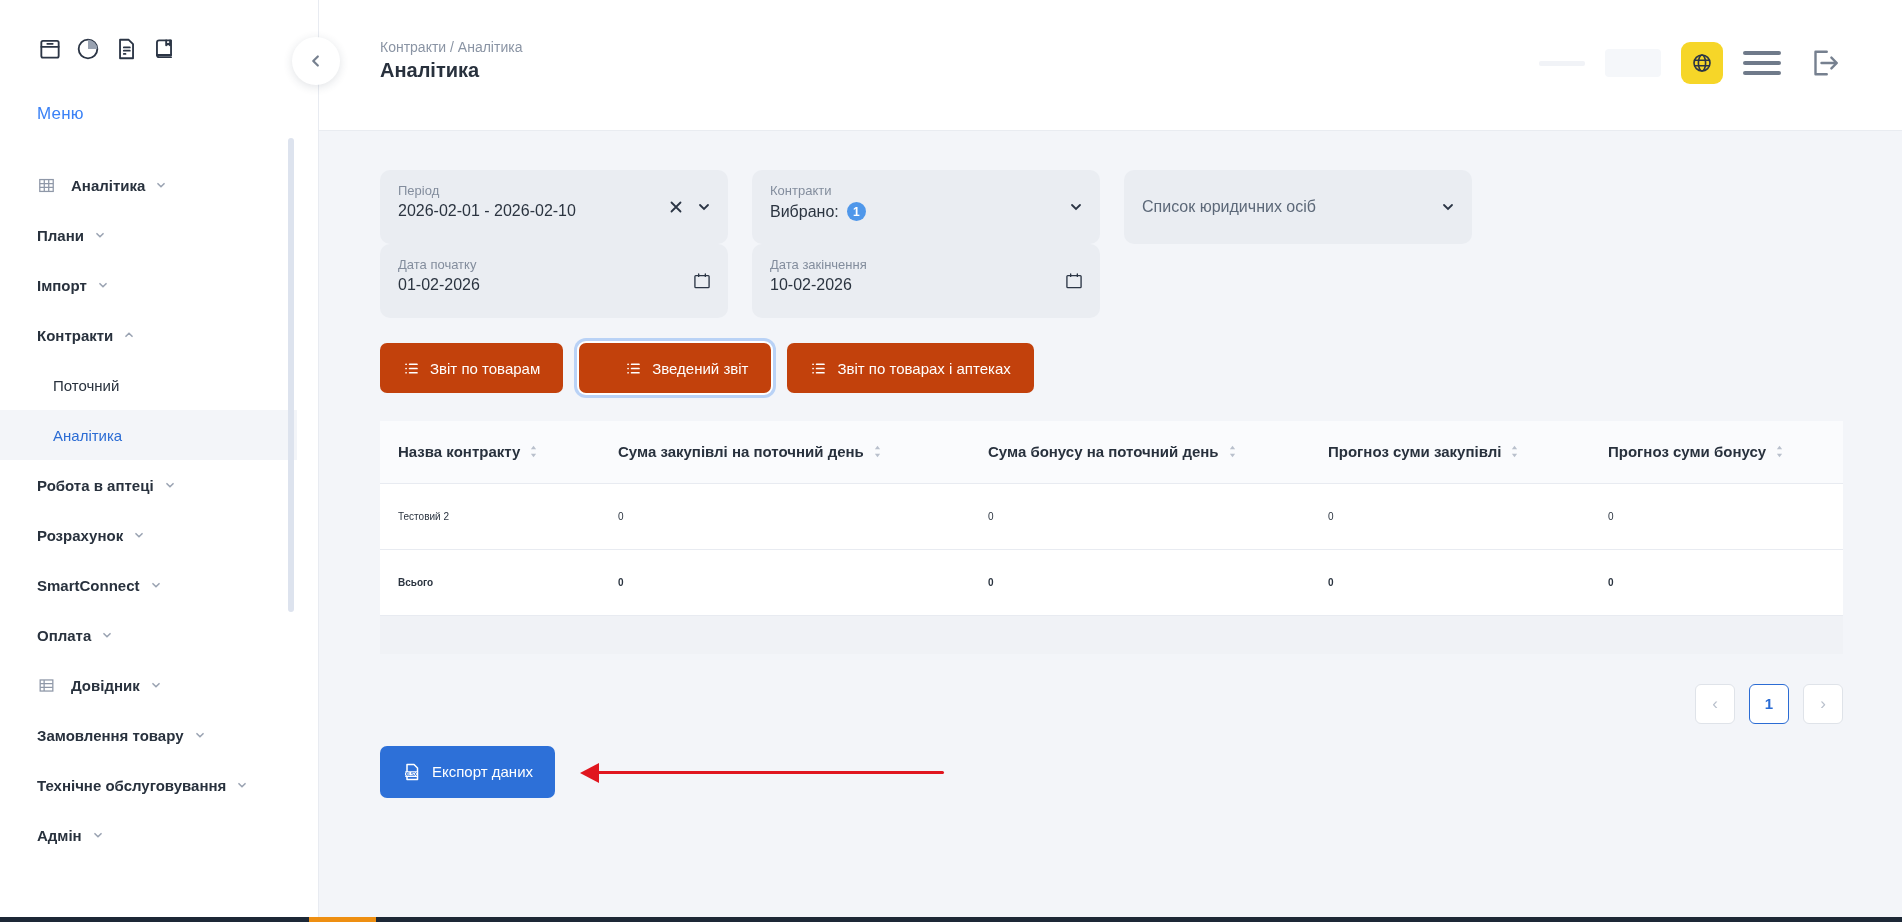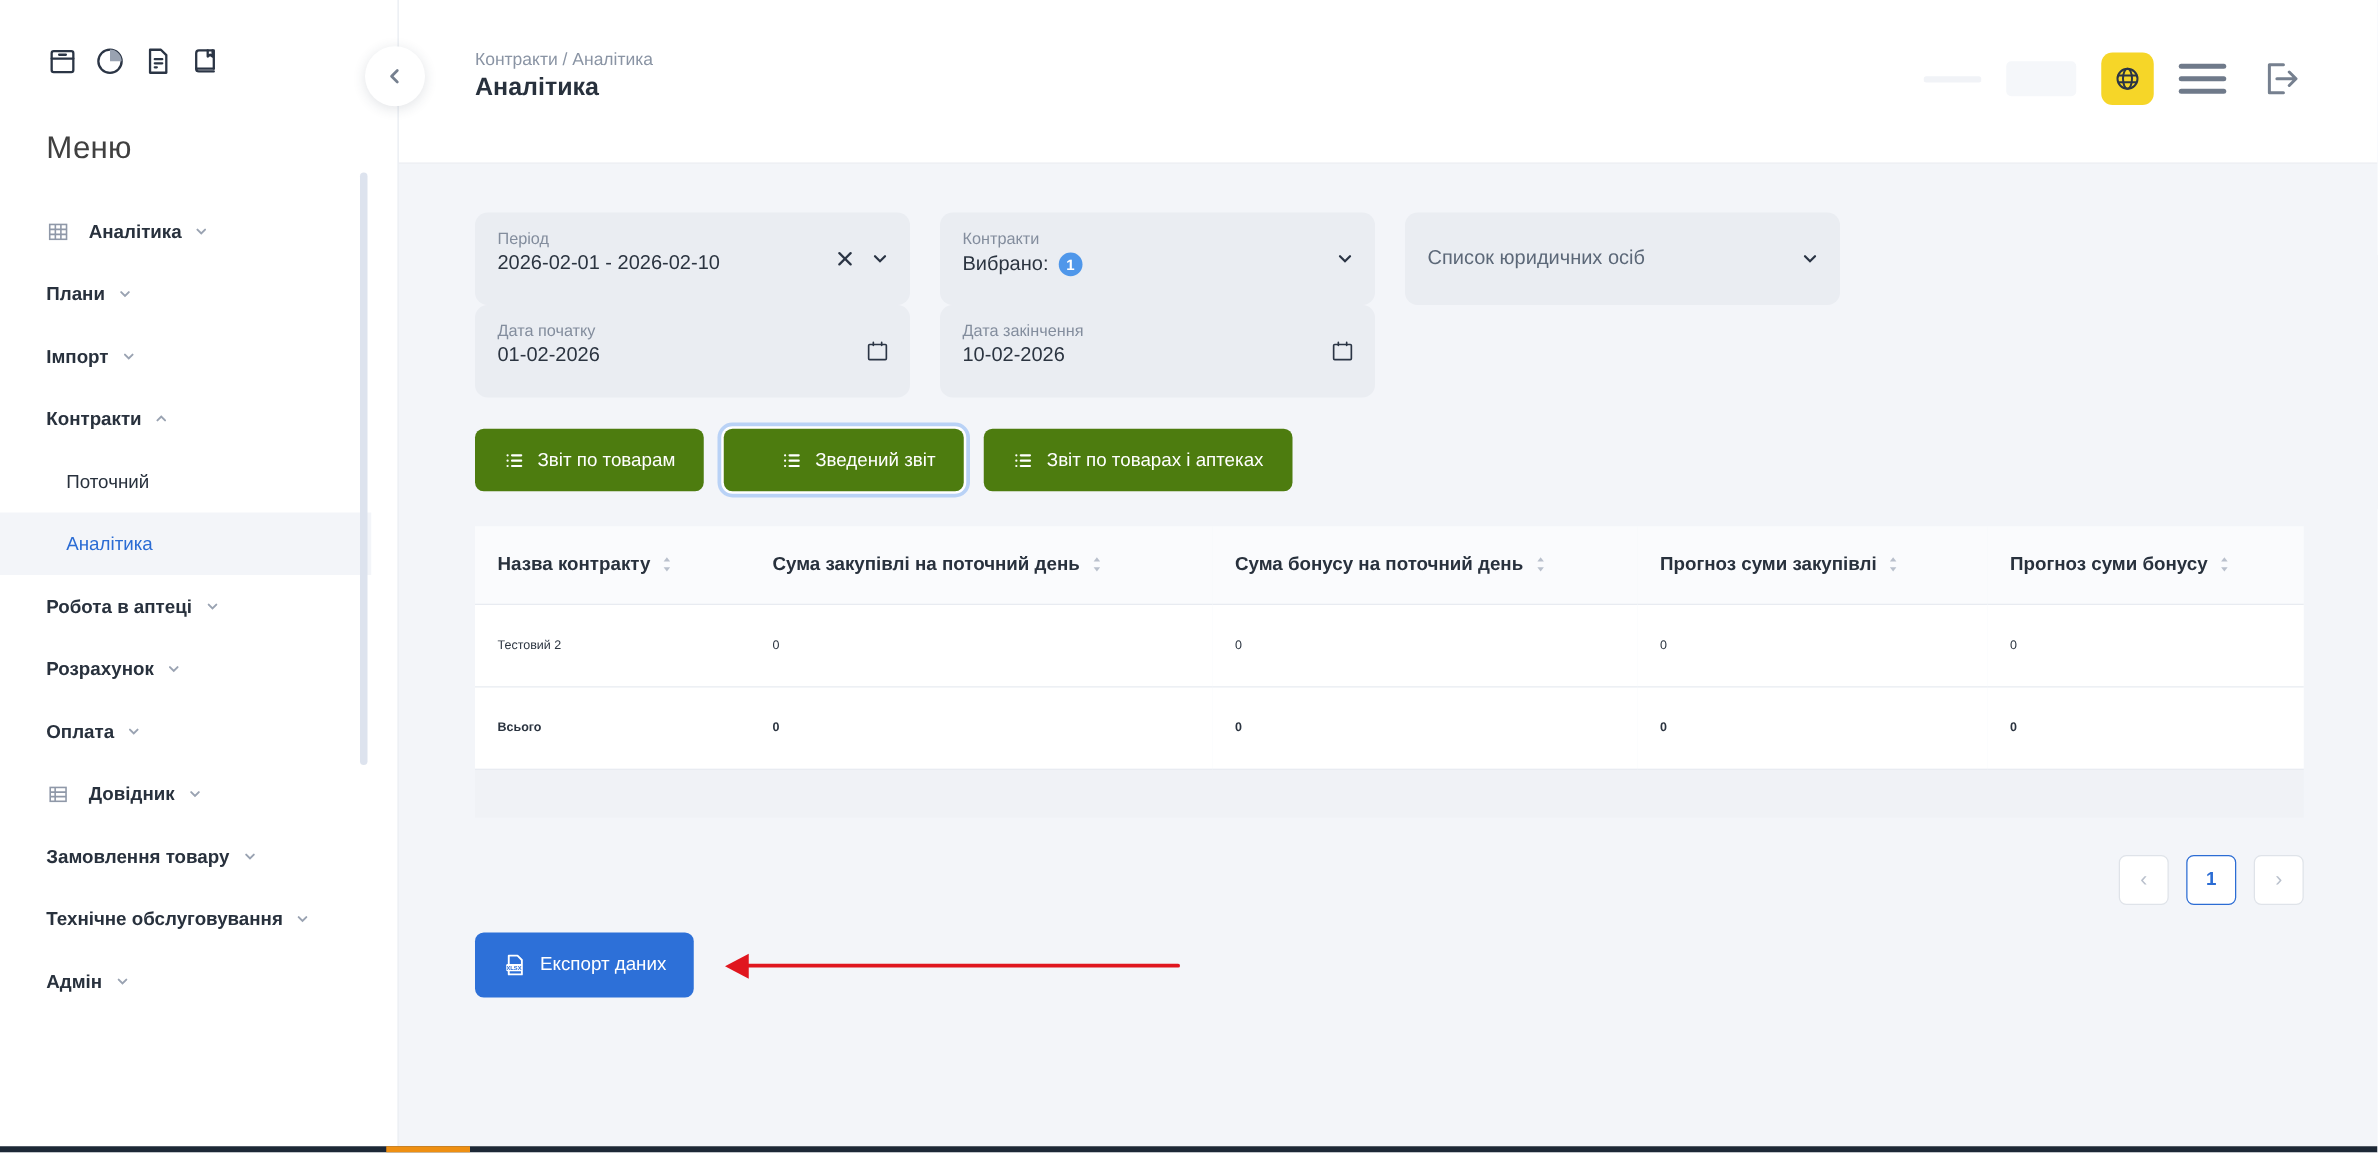--- a/index.html
+++ b/index.html
@@ -3,21 +3,21 @@
 <meta charset="utf-8">
 <style>
   * { margin:0; padding:0; box-sizing:border-box; }
   html,body { width:1902px; height:922px; overflow:hidden; }
   body { font-family:"Liberation Sans","DejaVu Sans",sans-serif; background:#fff; position:relative; color:#2b3545; }
 
   
   .sidebar { position:absolute; left:0; top:0; width:297px; height:917px; background:#fff; z-index:3; }
   .side-icons { position:absolute; left:37px; top:36px; display:flex; gap:12px; }
   .side-icons .sicon { width:26px; height:26px; cursor:pointer; }
-  .menu-title { position:absolute; left:37px; top:104px; font-size:25px; color:#404040; letter-spacing:.2px; }
+  .menu-title { position:absolute; left:37px; top:104px; font-size:17px; color:#3b82f6; letter-spacing:.2px; }
   .nav { position:absolute; left:0; top:160px; width:100%; }
   .mi { height:50px; display:flex; align-items:center; padding-left:37px; cursor:pointer; font-size:15px; color:#28313d; position:relative; }
   .mi.top { font-weight:700; }
   .mi.sub { padding-left:53px; font-weight:400; }
   .mi.sub.active { background:#f3f5f9; color:#2b6cd4; }
   .mi .mi-icon { width:19px; height:19px; margin-right:15px; flex:0 0 auto; }
   .mi .chev { margin-left:9px; width:14px; height:14px; flex:0 0 auto; }
   .side-scrollbar { position:absolute; right:3px; top:138px; width:6px; height:474px; border-radius:3px; background:#dde3ee; }
 
   .v-divider { position:absolute; left:318px; top:0; width:1px; height:917px; background:#e8ebf1; z-index:2; }
@@ -47,21 +47,21 @@
   .fbox .flabel { font-size:13px; color:#838d9d; margin-bottom:4px; }
   .fbox .fvalue { font-size:16px; color:#2b3440; display:flex; align-items:center; gap:8px; }
   .fbox .ficons { position:absolute; right:16px; top:0; height:74px; display:flex; align-items:center; gap:12px; }
   .fbox.center { display:flex; align-items:center; padding-top:0; }
   .fbox.center .fvalue { color:#5c6878; }
   .badge { width:19px; height:19px; border-radius:50%; background:#4f97ea; color:#fff; font-size:12px; font-weight:700;
     display:inline-flex; align-items:center; justify-content:center; }
 
   
   .rbtn-row { margin-top:25px; display:flex; gap:16px; }
-  .rbtn { height:50px; padding:0 23px; background:#4d7c0f; color:#fff; font-size:15px; border:none; border-radius:7px;
+  .rbtn { height:50px; padding:0 23px; background:#c2410c; color:#fff; font-size:15px; border:none; border-radius:7px;
     display:flex; align-items:center; gap:10px; cursor:pointer; font-family:inherit; }
   .rbtn.focused { box-shadow:0 0 0 2px #fff, 0 0 0 5px #b9d2f6;padding-left:46px; }
 
   
   .search-box { margin-top:23px; width:358px; height:58px; background:#eaedf2; border-radius:10px; display:flex; align-items:center; padding:0 18px; }
   .search-box input { border:none; background:transparent; outline:none; width:100%; font-size:16px; color:#2b3440; font-family:inherit; }
   .search-box input::placeholder { color:#8a94a4; opacity:1; }
 
   
   .tbl-wrap { margin-top:28px; }
@@ -176,20 +176,28 @@
     <div class="mi top">
       <span>Робота в аптеці</span>
       <span class="chev">
         <svg width="14" height="14" viewBox="0 0 16 16" fill="none" stroke="#9aa3b2" stroke-width="1.8" stroke-linecap="round">
             <path d="M4.5 6.5 8 10l3.5-3.5"></path>
           </svg>
       </span>
     </div>
     <div class="mi top">
       <span>Розрахунок</span>
+      <span class="chev">
+        <svg width="14" height="14" viewBox="0 0 16 16" fill="none" stroke="#9aa3b2" stroke-width="1.8" stroke-linecap="round">
+            <path d="M4.5 6.5 8 10l3.5-3.5"></path>
+          </svg>
+      </span>
+    </div>
+    <div class="mi top">
+      <span>SmartConnect</span>
       <span class="chev">
         <svg width="14" height="14" viewBox="0 0 16 16" fill="none" stroke="#9aa3b2" stroke-width="1.8" stroke-linecap="round">
             <path d="M4.5 6.5 8 10l3.5-3.5"></path>
           </svg>
       </span>
     </div>
     <div class="mi top">
       <span>Оплата</span>
       <span class="chev">
         <svg width="14" height="14" viewBox="0 0 16 16" fill="none" stroke="#9aa3b2" stroke-width="1.8" stroke-linecap="round">

